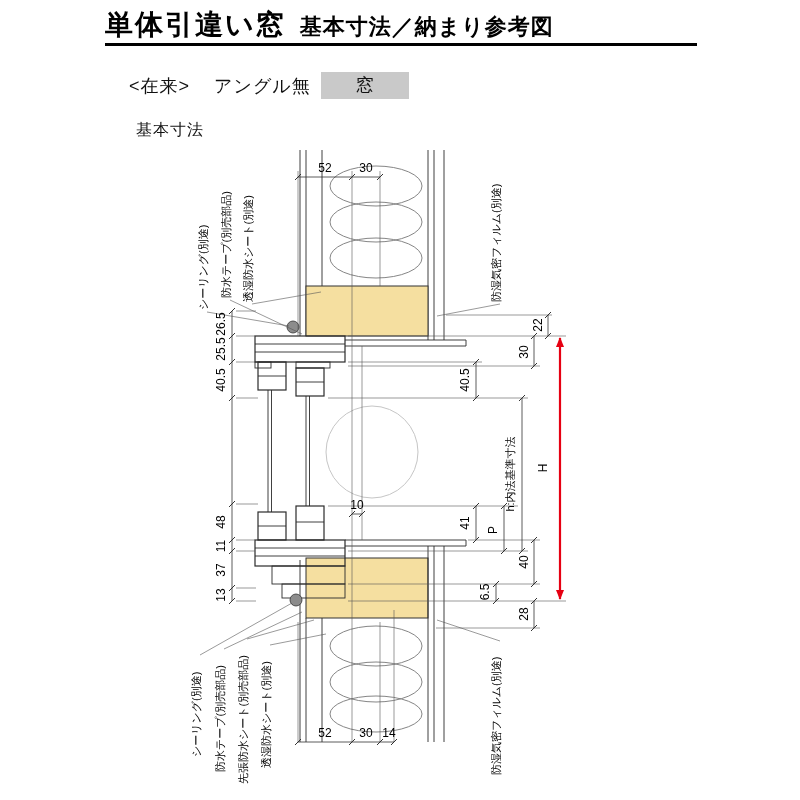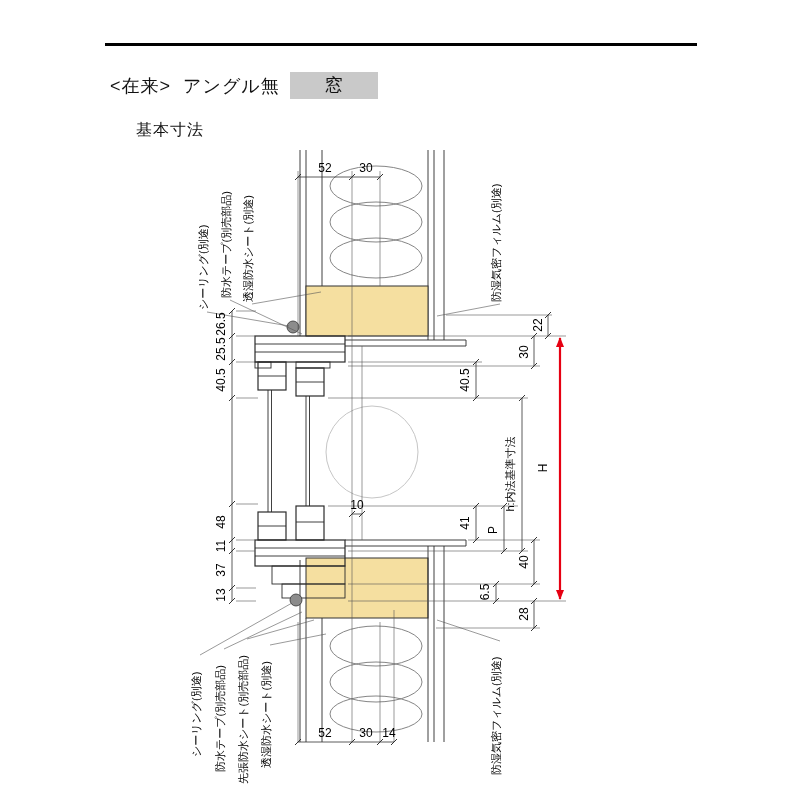--- a/index.html
+++ b/index.html
@@ -10,42 +10,46 @@
     color:#111;
   }
   .page { position:relative; width:800px; height:800px; background:#fff; overflow:hidden; }
 
   .header { position:absolute; left:105px; top:6px; display:flex; align-items:baseline; white-space:nowrap; }
   .title-main { font-size:28px; font-weight:bold; letter-spacing:2px; color:#000; }
   .title-sub  { font-size:22px; font-weight:bold; letter-spacing:1px; margin-left:14px; color:#000; }
   .rule { position:absolute; left:105px; top:43px; width:592px; height:3px; background:#000; }
 
   .subheader { position:absolute; left:110px; top:72px; font-size:18px; display:flex; align-items:center; white-space:nowrap; }
-  .subheader .construction { letter-spacing:1px; }
-  .subheader .angle { margin-left:12px; letter-spacing:1px; }
+  .subheader .construction { letter-spacing:1px;margin-left:19px; }
+  .subheader .angle { margin-left:24px; letter-spacing:1px; }
   .win-badge { display:inline-block; margin-left:10px; background:#c9c9c9; width:88px; text-align:center; padding:1px 0 2px 0; font-size:18px; }
 
   .view-label { position:absolute; left:136px; top:120px; font-size:16px; letter-spacing:1px; }
 
   svg.drawing { position:absolute; left:0; top:0; }
   svg.drawing text { font-family:"Liberation Sans","DejaVu Sans",sans-serif; fill:#000; }
   .s1   { stroke:#2b2b2b; stroke-width:1.2; fill:none; }
   .s0   { stroke:#2b2b2b; stroke-width:0.9; fill:none; }
   .thin { stroke:#555;    stroke-width:0.6; fill:none; }
   .coil { stroke:#777;    stroke-width:0.9; fill:none; }
   .dim  { stroke:#333;    stroke-width:0.8; fill:none; }
   .dim-t { font-size:12px; }
   .ann   { font-size:11px; }
   .small { font-size:11px; }
 </style>
 </head>
 <body>
 
 <div class="page">
 
+  <div class="header">
+    <span class="title-main">単体引違い窓</span>
+    <span class="title-sub">基本寸法／納まり参考図</span>
+  </div>
   <div class="rule"></div>
 
   <div class="subheader">
     <span class="construction">&lt;在来&gt;</span>
     <span class="angle">アングル無</span>
     <span class="win-badge">窓</span>
   </div>
 
   <div class="view-label">基本寸法</div>
 

